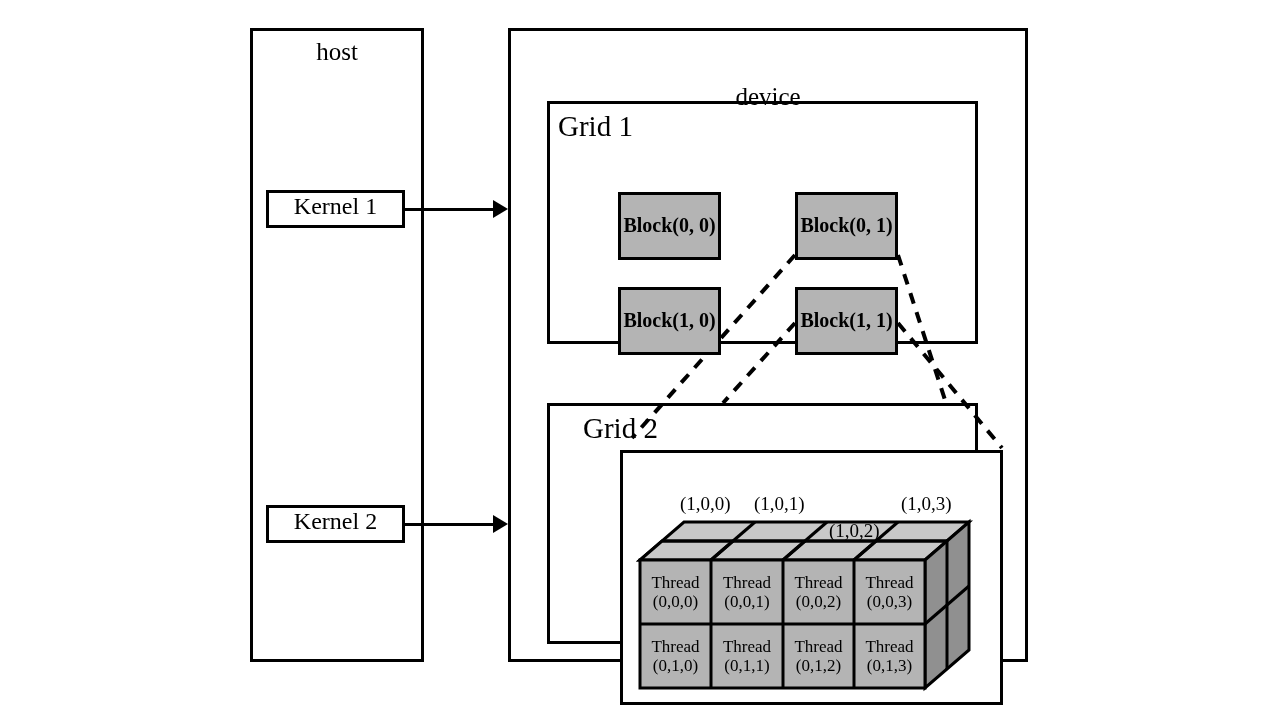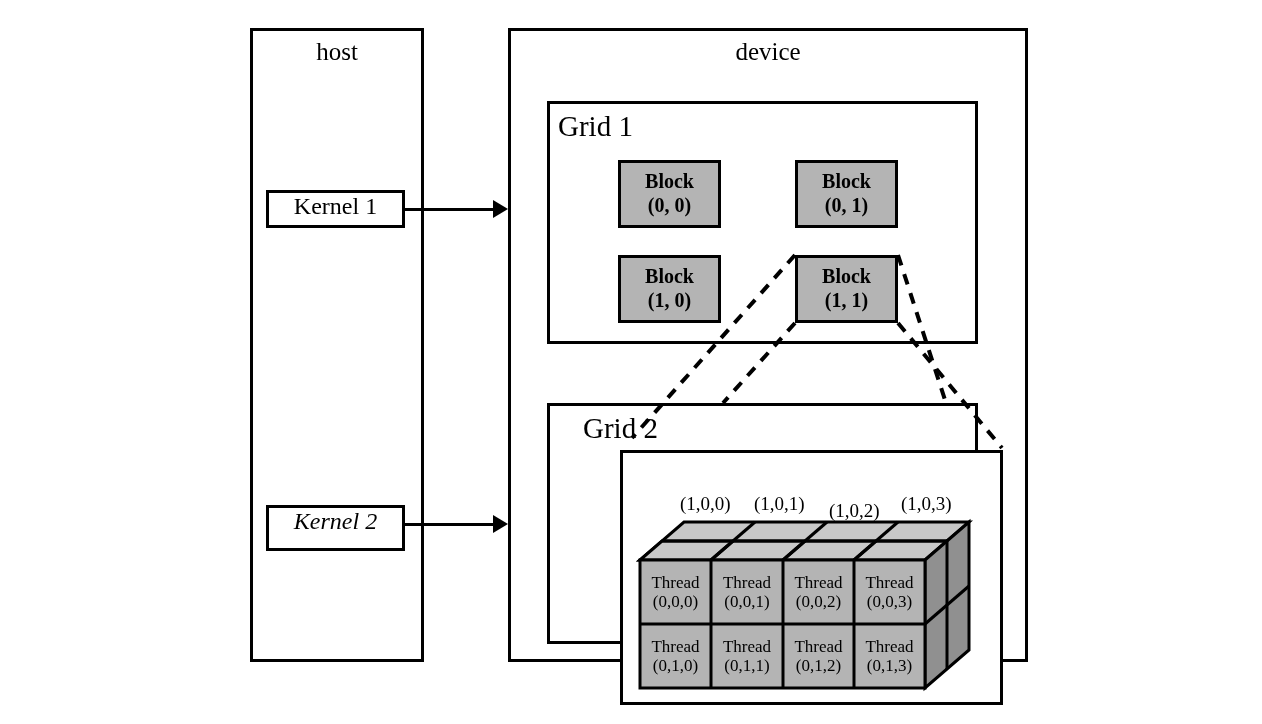--- a/index.html
+++ b/index.html
@@ -4,30 +4,30 @@
 <style>
   html,body{margin:0;padding:0;background:#ffffff;}
   body{width:1262px;height:724px;overflow:hidden;
        font-family:"Liberation Serif","DejaVu Serif",serif;color:#000;}
   #stage{position:relative;width:1262px;height:724px;border-radius:20px;}
 
   .box{position:absolute;border:3px solid #000;background:transparent;box-sizing:border-box;}
   .lbl{position:absolute;white-space:nowrap;}
 
   .title-host{font-size:25px;}
-  .title-device{font-size:25px;}
+  .title-device{font-size:25px;margin-top:45px;}
   .title-grid{font-size:29px;}
   .title-block11{font-size:27px;}
 
   .kbox{position:absolute;border:3px solid #000;background:#fff;box-sizing:border-box;
         display:flex;align-items:flex-start;justify-content:center;font-size:24px;z-index:6;}
 
   .blk{position:absolute;border:3px solid #000;background:#b4b4b4;box-sizing:border-box;
-       display:flex;flex-direction:column;align-items:center;justify-content:center;
-       font-weight:bold;font-size:20px;line-height:1.18;z-index:4;}
+       display:flex;align-items:center;justify-content:center;
+       font-weight:bold;font-size:20px;line-height:1.18;z-index:4;margin-top:32px;}
 
   .arrow-line{position:absolute;height:0;border-top:3px solid #000;z-index:5;}
   .arrow-head{position:absolute;width:0;height:0;
               border-left:15px solid #000;
               border-top:9px solid transparent;
               border-bottom:9px solid transparent;z-index:5;}
 
   svg.overlay{position:absolute;left:0;top:0;width:1262px;height:724px;overflow:visible;}
   svg.dashes{z-index:3;}
   svg.cube{z-index:7;}
@@ -75,21 +75,21 @@
 
   <div class="box" style="left:547px;top:403px;width:431px;height:241px;"></div>
   <div class="lbl title-grid" style="left:583px;top:412px;">Grid 2</div>
 
   <div class="kbox" style="left:266px;top:190px;width:139px;height:38px;">
     <span>Kernel 1</span>
   </div>
   <div class="arrow-line" style="left:405px;top:208px;width:88px;"></div>
   <div class="arrow-head" style="left:493px;top:200px;"></div>
 
-  <div class="kbox" style="left:266px;top:505px;width:139px;height:46px;font-style:italic;">
+  <div class="kbox" style="left:266px;top:505px;width:139px;height:38px;">
     <span>Kernel 2</span>
   </div>
   <div class="arrow-line" style="left:405px;top:523px;width:88px;"></div>
   <div class="arrow-head" style="left:493px;top:515px;"></div>
 
   <svg class="overlay dashes" viewBox="0 0 1262 724">
     <g stroke="#000" stroke-width="4" stroke-dasharray="11,9" fill="none">
       <line x1="795" y1="255" x2="632" y2="438"></line>
       <line x1="795" y1="323" x2="723" y2="403"></line>
       <line x1="898" y1="255" x2="946" y2="403"></line>
@@ -131,21 +131,21 @@
     </g>
 
     <g stroke="#000" stroke-width="3" fill="none">
       <line x1="925" y1="624" x2="969" y2="586"></line>
       <line x1="947" y1="541" x2="947" y2="669"></line>
     </g>
   </svg>
 
   <div class="topnum" style="left:680px;top:493px;">(1,0,0)</div>
   <div class="topnum" style="left:754px;top:493px;">(1,0,1)</div>
-  <div class="topnum" style="left:829px;top:500px;text-align:right;">(1,0,2)</div>
+  <div class="topnum" style="left:829px;top:520px;text-align:right;">(1,0,2)</div>
   <div class="topnum" style="left:901px;top:493px;">(1,0,3)</div>
 
   <div class="thr" style="left:640px;top:560px;width:71px;height:64px;">
     <span>Thread</span>
     <span>(0,0,0)</span>
   </div>
   <div class="thr" style="left:711px;top:560px;width:72px;height:64px;">
     <span>Thread</span>
     <span>(0,0,1)</span>
   </div>

